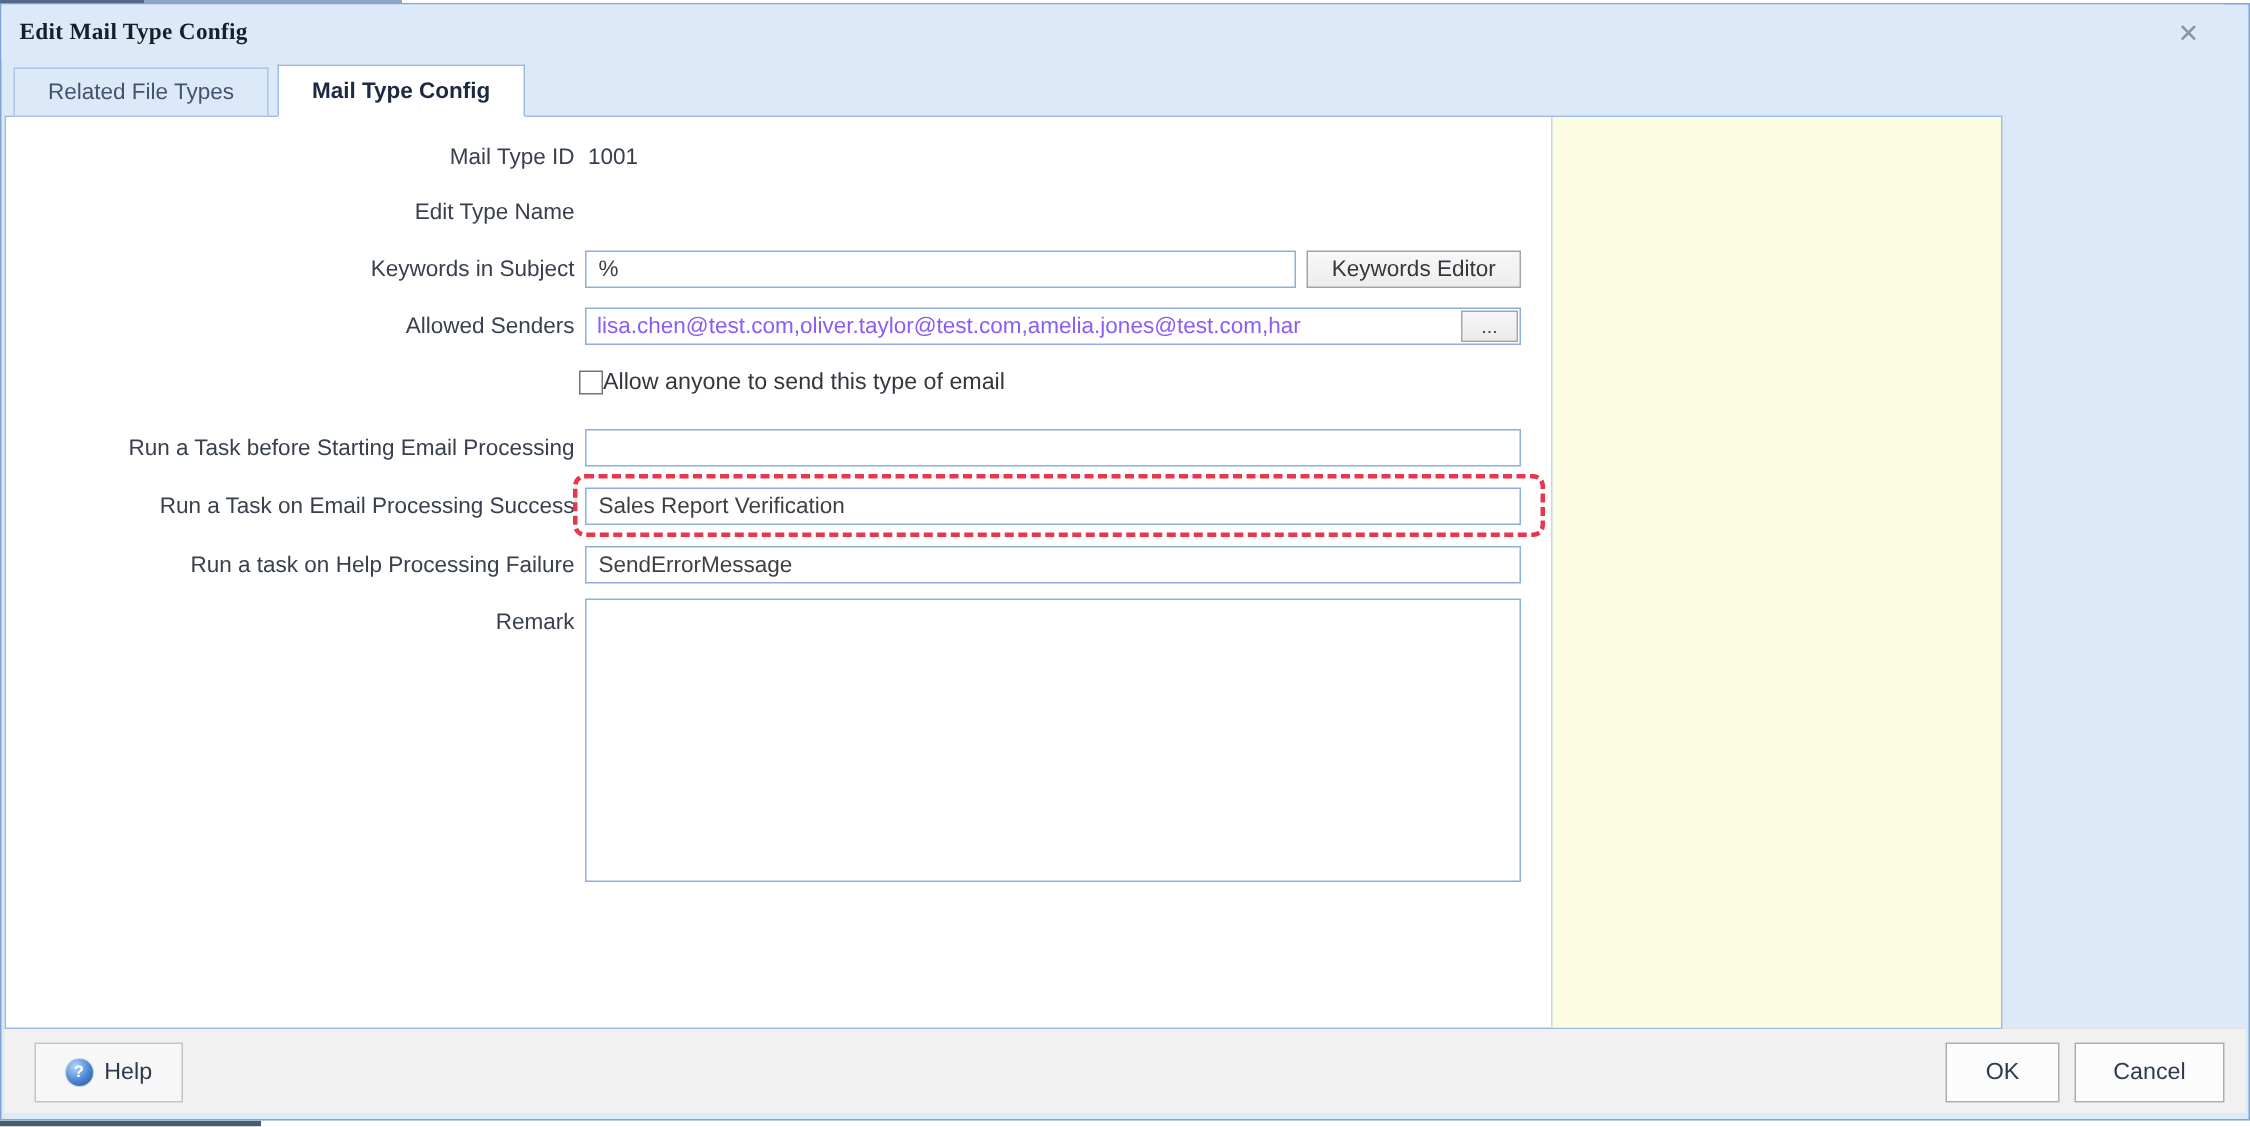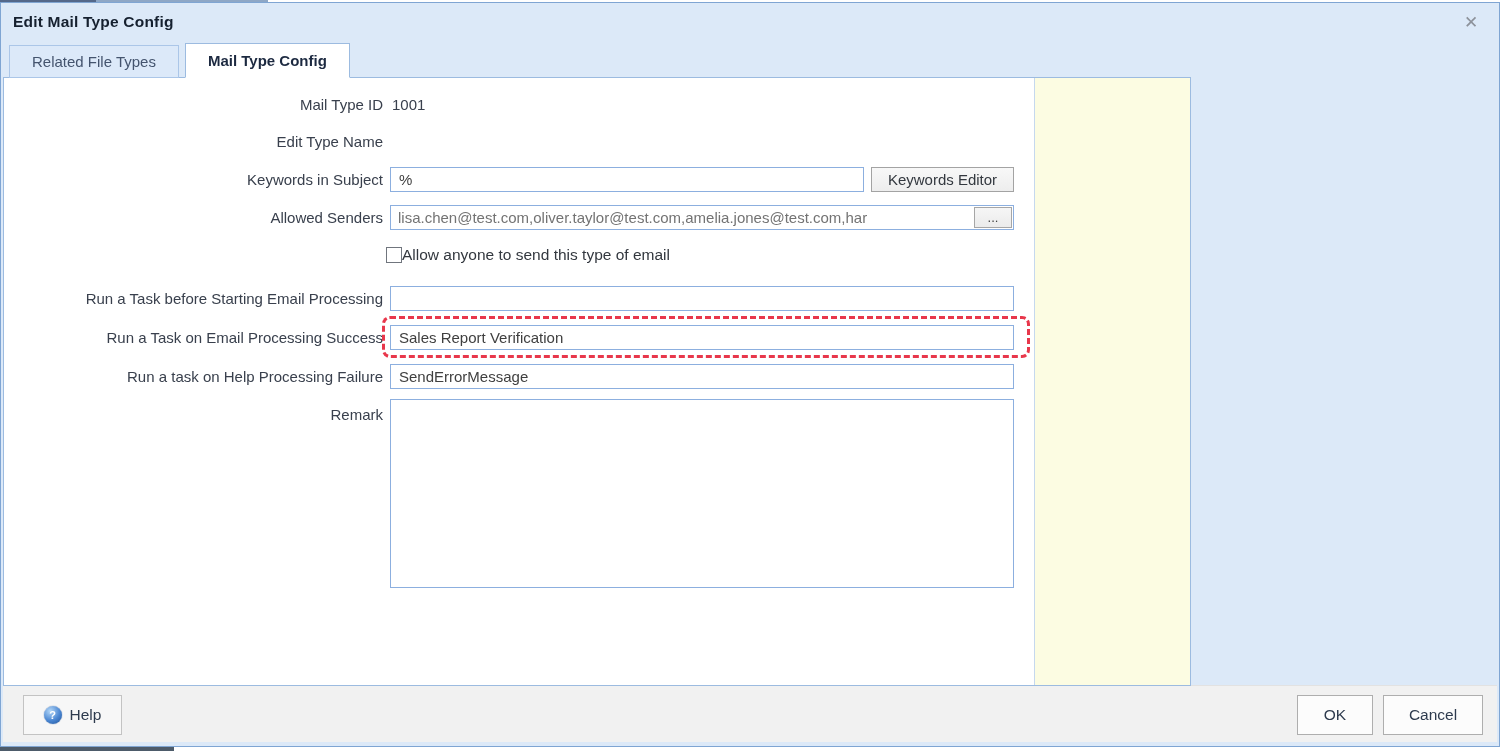--- a/index.html
+++ b/index.html
@@ -8,52 +8,52 @@
   .stage { position:relative; width:1500px; height:751px; background:#fff; }
 
   
   .frag-top    { position:absolute; left:0; top:0; width:268px; height:3px; background:#8ea7c6; }
   .frag-top-dk { position:absolute; left:0; top:0; width:96px;  height:3px; background:#54688a; }
   .frag-bottom { position:absolute; left:0; top:747px; width:174px; height:4px; background:#4d5b6a; }
 
   
   .dialog { position:absolute; left:0; top:2px; width:1500px; height:745px;
             background:#dce9f8; border:1px solid #7fa5d3; }
-  .titlebar { position:absolute; left:0; top:0; right:4px; height:38px; background:#dce9f8; }
+  .titlebar { position:absolute; left:0; top:0; right:16px; height:38px; background:#dce9f8;font-family:Liberation Serif, serif; }
   .title { position:absolute; left:12px; top:0; line-height:38px; font-size:15.5px;
            font-weight:bold; color:#15202f; letter-spacing:.2px; }
   .close-btn { position:absolute; right:12px; top:7px; width:24px; height:24px;
                display:flex; align-items:center; justify-content:center;
                color:#8d929b; font-size:17px; cursor:pointer; }
 
   .tabstrip { position:absolute; left:8px; top:40px; height:35px; display:flex; gap:6px; z-index:3; }
   .tab { padding:0 22px; font-size:15px; white-space:nowrap; cursor:pointer; }
   .tab.active   { background:#ffffff; border:1px solid #9cbbe0; border-bottom:1px solid #ffffff;
                   height:35px; line-height:33px; font-weight:bold; color:#1c2940; }
   .tab.inactive { background:#dce9f9; border:1px solid #abc6e8; height:33px; margin-top:2px;
                   line-height:31px; color:#44546e; }
 
-  .tabpage { position:absolute; left:2px; top:74px; width:1188px; height:609px;
+  .tabpage { position:absolute; left:2px; top:74px; width:1332px; height:609px;
              background:#ffffff; border:1px solid #9cbbe0; z-index:2; }
   .yellow-panel { position:absolute; left:1030px; top:0; right:0; bottom:0;
                   background:#fcfce2; border-left:1px solid #c5d8ee; }
 
   
   .row-label { position:absolute; left:0; width:379px; text-align:right;
                font-size:15px; color:#39404d; line-height:25px; white-space:nowrap; }
   .static-value { position:absolute; left:388px; font-size:15px; color:#39404d; line-height:22px; }
   .txt { position:absolute; left:386px; width:624px; height:25px; border:1px solid #8cafdf;
          background:#fff; font-family:"Liberation Sans", sans-serif; font-size:15px;
          color:#3f3f3f; padding:0 8px; outline:none; }
   .btn-gray { position:absolute; height:25px; background:linear-gradient(#f8f8f8,#ededed);
               border:1px solid #a3a3a3; font-family:"Liberation Sans", sans-serif;
               font-size:15px; color:#33383f; cursor:pointer; }
   .senders-wrap { position:absolute; left:386px; top:127px; width:624px; height:25px;
                   border:1px solid #8cafdf; background:#fff; display:flex; align-items:stretch; }
-  .senders-text { flex:1; overflow:hidden; white-space:nowrap; font-size:15px; color:#737373;
+  .senders-text { flex:1; overflow:hidden; white-space:nowrap; font-size:15px; color:#8b5cf6;
                   line-height:23px; padding-left:7px; }
   .senders-more { width:38px; margin:1px; border:1px solid #a6a6a6;
                   background:linear-gradient(#f6f6f6,#ebebeb); font-size:13px; color:#444;
                   line-height:19px; text-align:center; cursor:pointer; }
   .chk-row { position:absolute; left:382px; top:168px; display:flex; align-items:center; gap:0; }
   .chk { appearance:none; -webkit-appearance:none; width:16px; height:16px; background:#fff;
          border:1px solid #70757d; cursor:pointer; }
   .chk-label { font-size:15.5px; color:#33383f; }
   textarea.remark { position:absolute; left:386px; top:321px; width:624px; height:189px;
                     border:1px solid #8cafdf; resize:none; outline:none;

